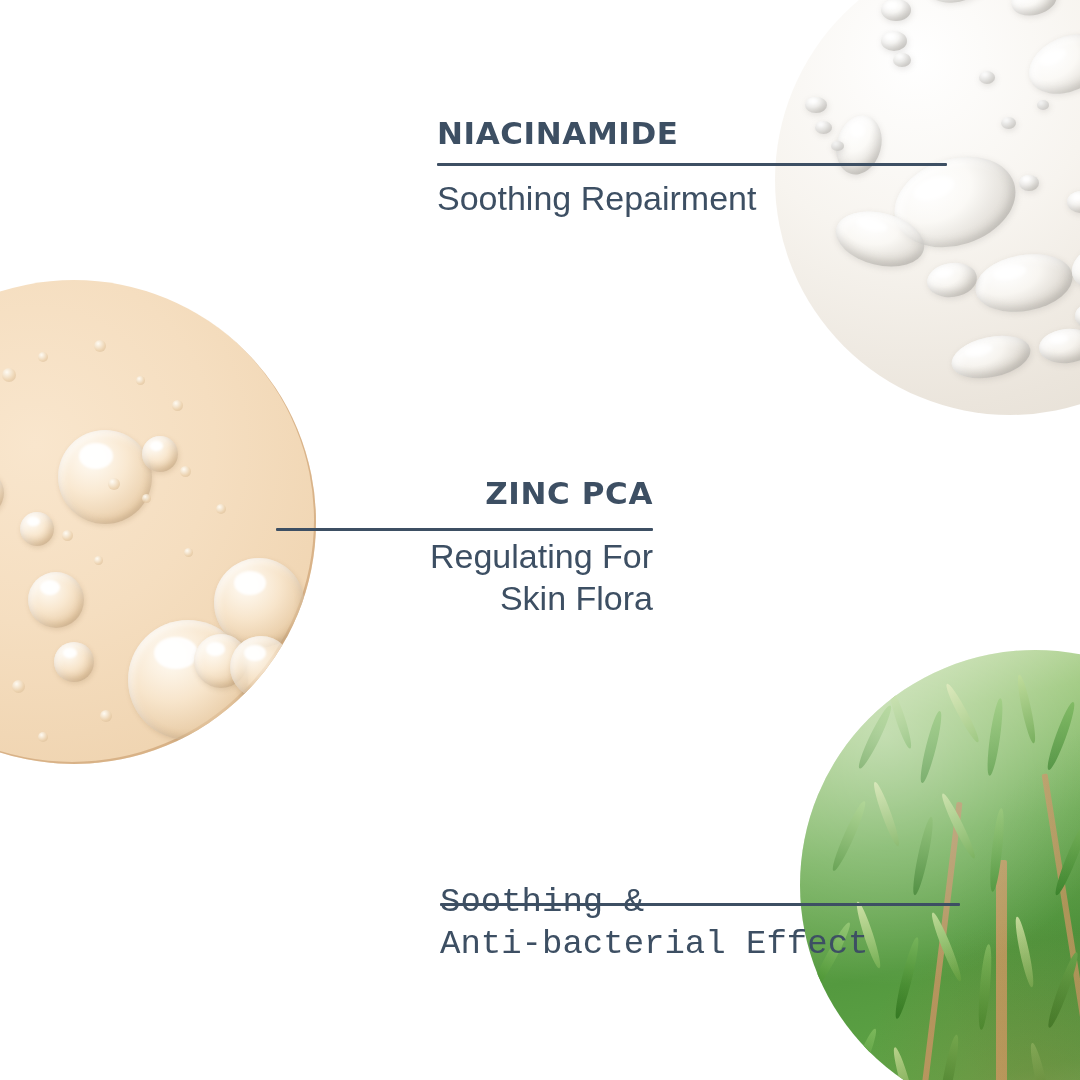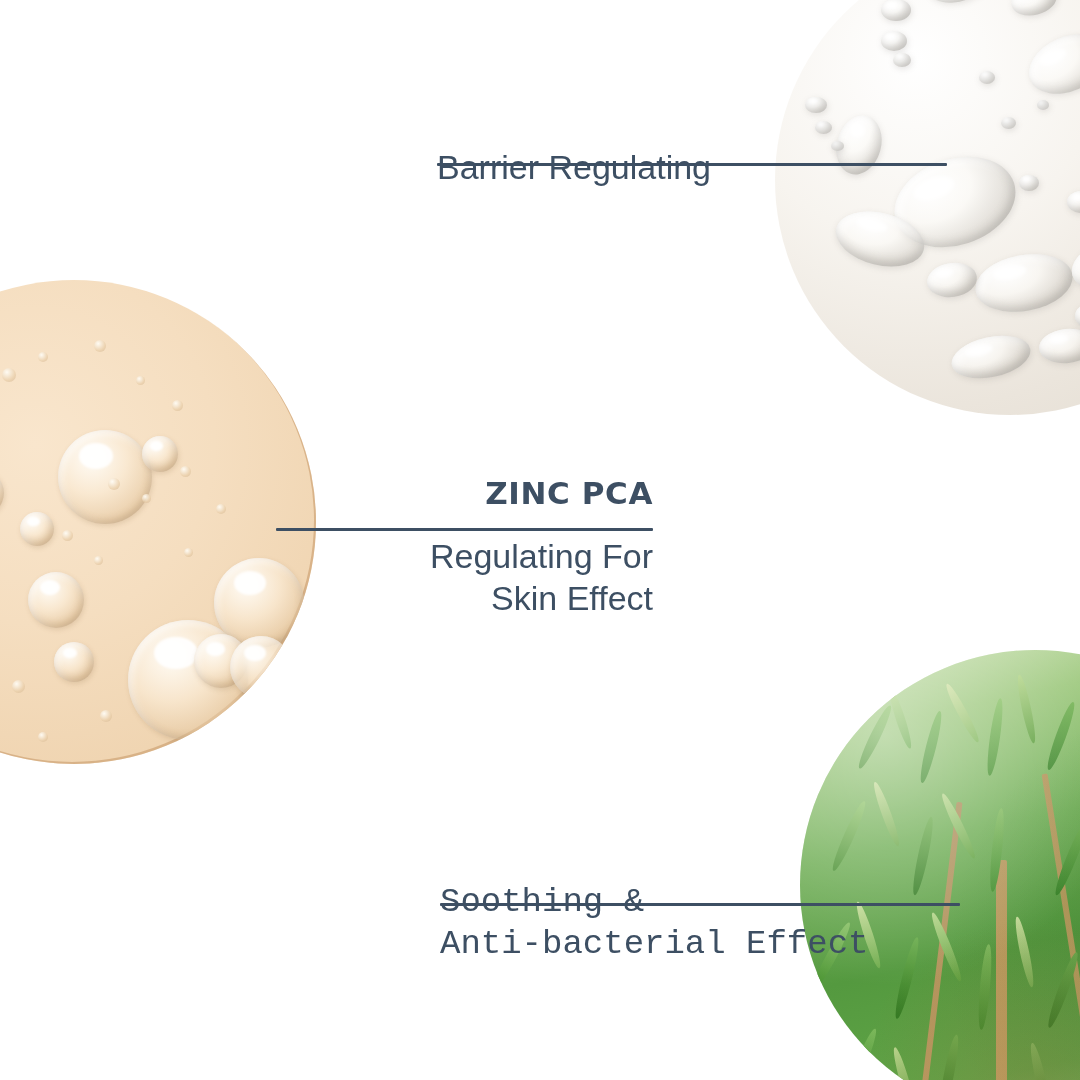--- a/index.html
+++ b/index.html
@@ -267,28 +267,29 @@
     <div class="leaf" style="left:56px; top:376px; width:10px; height:76px; background:linear-gradient(180deg,#7bb95b,#3c882b); transform:rotate(22deg);"></div>
     <div class="leaf" style="left:100px; top:396px; width:9px; height:70px; background:linear-gradient(180deg,#b9d78e,#61a342); transform:rotate(-16deg);"></div>
     <div class="leaf" style="left:144px; top:384px; width:10px; height:80px; background:linear-gradient(180deg,#6eae4f,#357d24); transform:rotate(11deg);"></div>
     <div class="leaf" style="left:236px; top:392px; width:10px; height:78px; background:linear-gradient(180deg,#83bc60,#428e2e); transform:rotate(-13deg);"></div>
     <div class="leaf" style="left:286px; top:382px; width:9px; height:74px; background:linear-gradient(180deg,#c4db97,#6daa4b); transform:rotate(19deg);"></div>
 
     <div class="haze"></div>
   </div>
 
   <div class="callout" id="callout-niacinamide">
-    <p class="callout-desc">Barrier Regulating</p>
+    <p class="callout-title">NIACINAMIDE</p>
+    <p class="callout-desc">Soothing Repairment</p>
   </div>
   <div class="rule" style="left:437px; top:163px; width:510px;"></div>
 
   <div class="callout" id="callout-zinc">
     <p class="callout-title">ZINC PCA</p>
     <p class="callout-desc">Regulating For
-Skin Effect</p>
+Skin Flora</p>
   </div>
   <div class="rule" style="left:276px; top:528px; width:377px;"></div>
 
   <div class="callout" id="callout-salixin">
     <p class="callout-desc">Soothing &amp;
 Anti-bacterial Effect</p>
   </div>
   <div class="rule" style="left:440px; top:903px; width:520px;"></div>
 
 </div>

